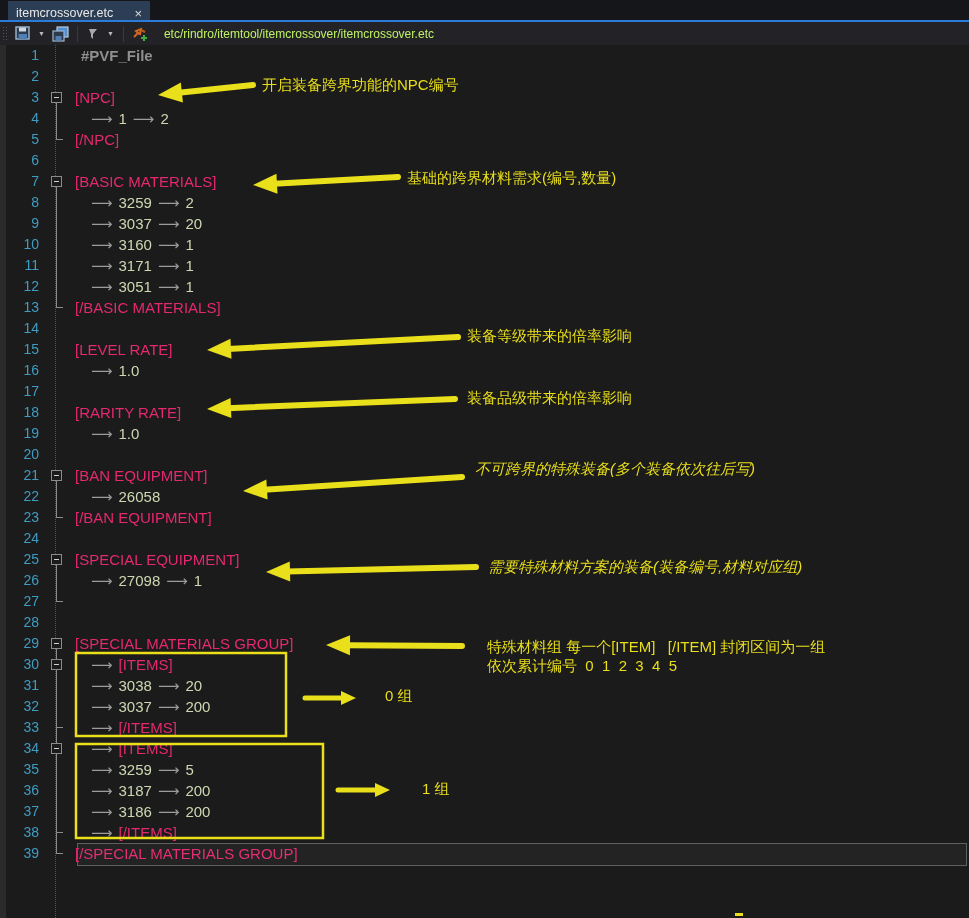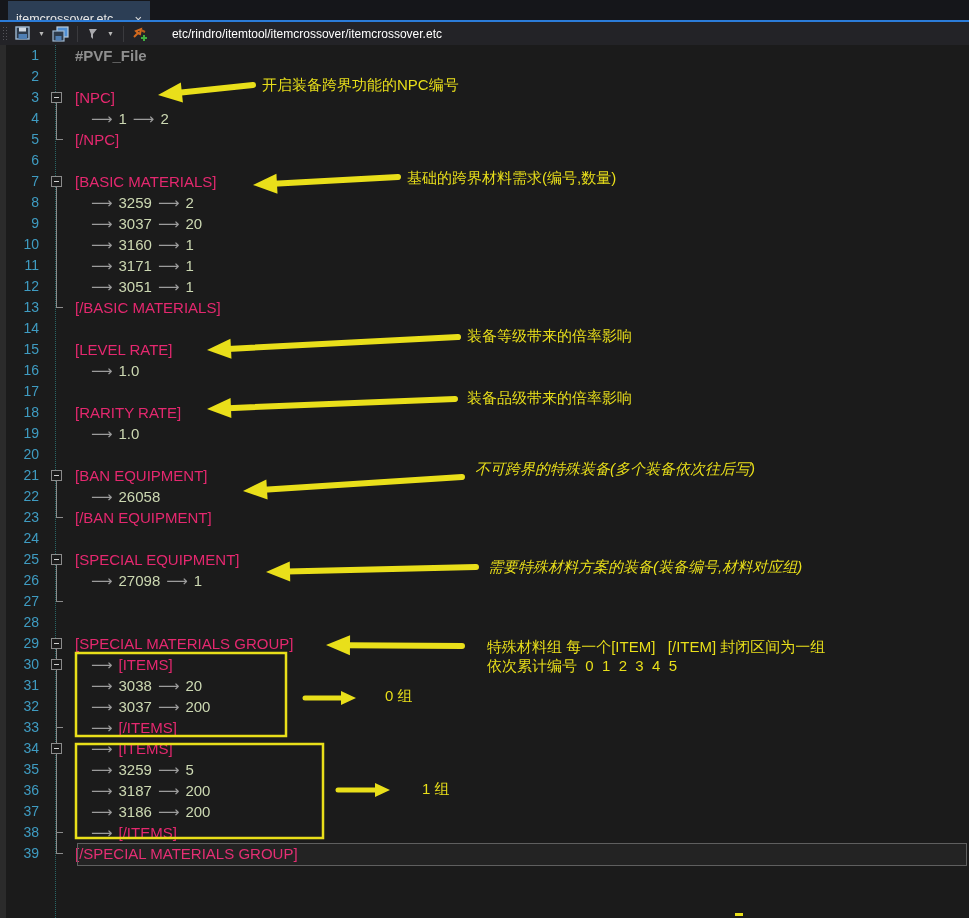--- a/index.html
+++ b/index.html
@@ -1,33 +1,33 @@
 <!DOCTYPE html>
 <html><head>
 <meta charset="utf-8">
 <style>
   html,body{margin:0;padding:0;background:#101012;}
   .window{position:relative;width:969px;height:918px;background:#1b1b1b;overflow:hidden;
           font-family:"Liberation Sans","DejaVu Sans",sans-serif;}
   
   .tabbar{position:absolute;top:0;left:0;right:0;height:20px;background:#15161a;}
   .tab{position:absolute;left:8px;top:1px;height:19px;width:142px;background:#2c3e55;
-       display:flex;align-items:center;justify-content:space-between;padding:18px 8px;box-sizing:border-box;}
+       display:flex;align-items:center;justify-content:space-between;padding:12px 8px;box-sizing:border-box;}
   .tab-title{color:#e8e8e8;font-size:12.5px;white-space:nowrap;}
   .tab-close{color:#dcdcdc;font-size:13px;line-height:13px;cursor:pointer;margin-left:8px;}
   .blueline{position:absolute;top:20px;left:0;right:0;height:2px;background:#2b7cd9;}
   
   .toolbar{position:absolute;top:22px;left:0;right:0;height:23px;background:#232327;
            display:flex;align-items:center;}
   .grip{width:6px;height:16px;margin:0 4px 0 2px;
         background-image:radial-gradient(#55555a 1px,transparent 1px);background-size:3px 3px;}
   .tbtn{display:flex;align-items:center;justify-content:center;height:20px;padding:0 3px;}
   .caret{color:#b8b8b8;font-size:7px;margin:0 4px;}
   .tsep{width:1px;height:16px;background:#3a3a3e;margin:0 5px;}
-  .path{color:#ffffff;font-size:12px;margin-left:20px;white-space:nowrap;}
+  .path{color:#bef264;font-size:12px;margin-left:12px;white-space:nowrap;}
   
   .editor{position:absolute;top:45px;left:0;right:0;bottom:0;background:#1b1b1b;}
   .left-strip{position:absolute;left:0;top:0;bottom:0;width:6px;background:#2b2b2b;}
   .gutter-sep{position:absolute;left:55px;top:0;bottom:0;width:0;border-left:1px dotted #2f8f8f;opacity:.65;}
   .row{display:flex;height:21px;line-height:21px;font-size:15px;}
   .ln{flex:none;width:46px;text-align:right;padding-right:7px;box-sizing:border-box;
       color:#3f9cc2;font-size:14px;}
   .fold{flex:none;width:20px;position:relative;}
   .fold.v::before,.fold.tee::before,.fold.boxi::before{content:"";position:absolute;left:10px;top:0;bottom:0;width:1px;background:#8b8b8b;}
   .fold.box::before{content:"";position:absolute;left:10px;top:15px;bottom:0;width:1px;background:#8b8b8b;}
@@ -35,21 +35,21 @@
   .fold.end::after,.fold.tee::after{content:"";position:absolute;left:10px;top:10px;width:7px;height:1px;background:#8b8b8b;}
   .foldbox{position:absolute;left:5px;top:5px;width:11px;height:11px;box-sizing:border-box;
            border:1px solid #8b8b8b;background:#1b1b1b;}
   .foldbox::before{content:"";position:absolute;left:2px;right:2px;top:4px;height:1px;background:#d0d0d0;}
   .ct{padding-left:9px;white-space:nowrap;}
   .ct.ind{padding-left:25px;}
   .seg{margin-right:6px;}
   .seg-tag{color:#e5286f;}
   .seg-val{color:#ccd8b2;}
   .seg-arr{color:#9c9c9c;}
-  .seg-comment{color:#8f8f8f;font-weight:bold;}
+  .seg-comment{color:#8f8f8f;font-weight:bold;margin-left:6px;}
   
   .overlay{position:absolute;inset:0;pointer-events:none;}
   .ann-label{position:absolute;color:#e9df1a;font-size:15px;white-space:pre;pointer-events:none;}
   .curline{position:absolute;border:1px solid #5f5f5f;background:rgba(255,255,255,0.035);
            box-sizing:border-box;pointer-events:none;}
   svg.annsvg{position:absolute;inset:0;pointer-events:none;}
 </style>
 </head>
 <body>
 

